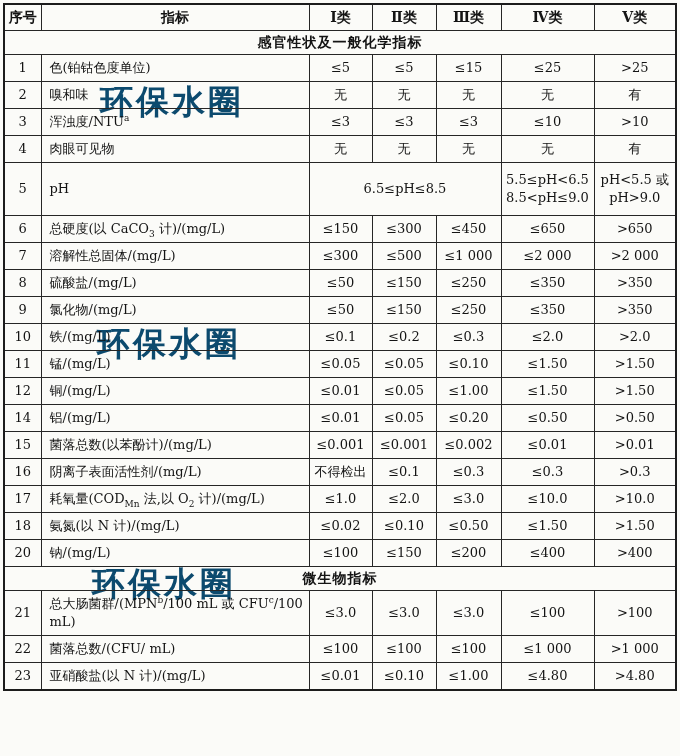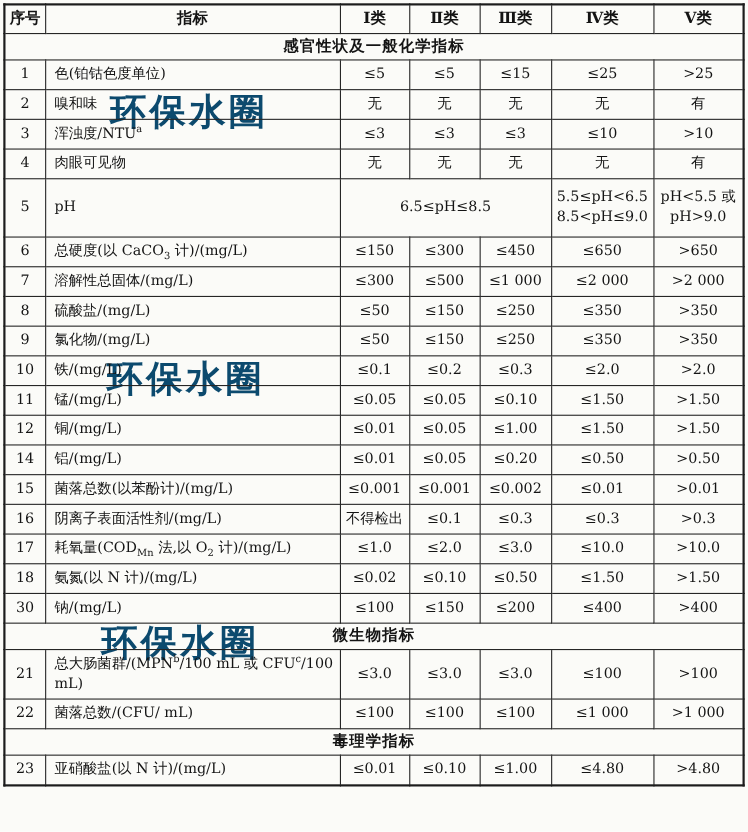--- a/index.html
+++ b/index.html
@@ -243,21 +243,21 @@
         <tr class="data-row">
           <td>18</td>
           <td class="label-cell">氨氮(以 N 计)/(mg/L)</td>
           <td>≤0.02</td>
           <td>≤0.10</td>
           <td>≤0.50</td>
           <td>≤1.50</td>
           <td>&gt;1.50</td>
         </tr>
         <tr class="data-row">
-          <td>30</td>
+          <td>20</td>
           <td class="label-cell">钠/(mg/L)</td>
           <td>≤100</td>
           <td>≤150</td>
           <td>≤200</td>
           <td>≤400</td>
           <td>&gt;400</td>
         </tr>
         <tr class="section-row">
           <td colspan="7">微生物指标</td>
         </tr>
@@ -271,23 +271,20 @@
           <td>&gt;100</td>
         </tr>
         <tr class="data-row">
           <td>22</td>
           <td class="label-cell">菌落总数/(CFU/ mL)</td>
           <td>≤100</td>
           <td>≤100</td>
           <td>≤100</td>
           <td>≤1 000</td>
           <td>&gt;1 000</td>
-        </tr>
-        <tr class="section-row">
-          <td colspan="7">毒理学指标</td>
         </tr>
         <tr class="data-row">
           <td>23</td>
           <td class="label-cell">亚硝酸盐(以 N 计)/(mg/L)</td>
           <td>≤0.01</td>
           <td>≤0.10</td>
           <td>≤1.00</td>
           <td>≤4.80</td>
           <td>&gt;4.80</td>
         </tr>

